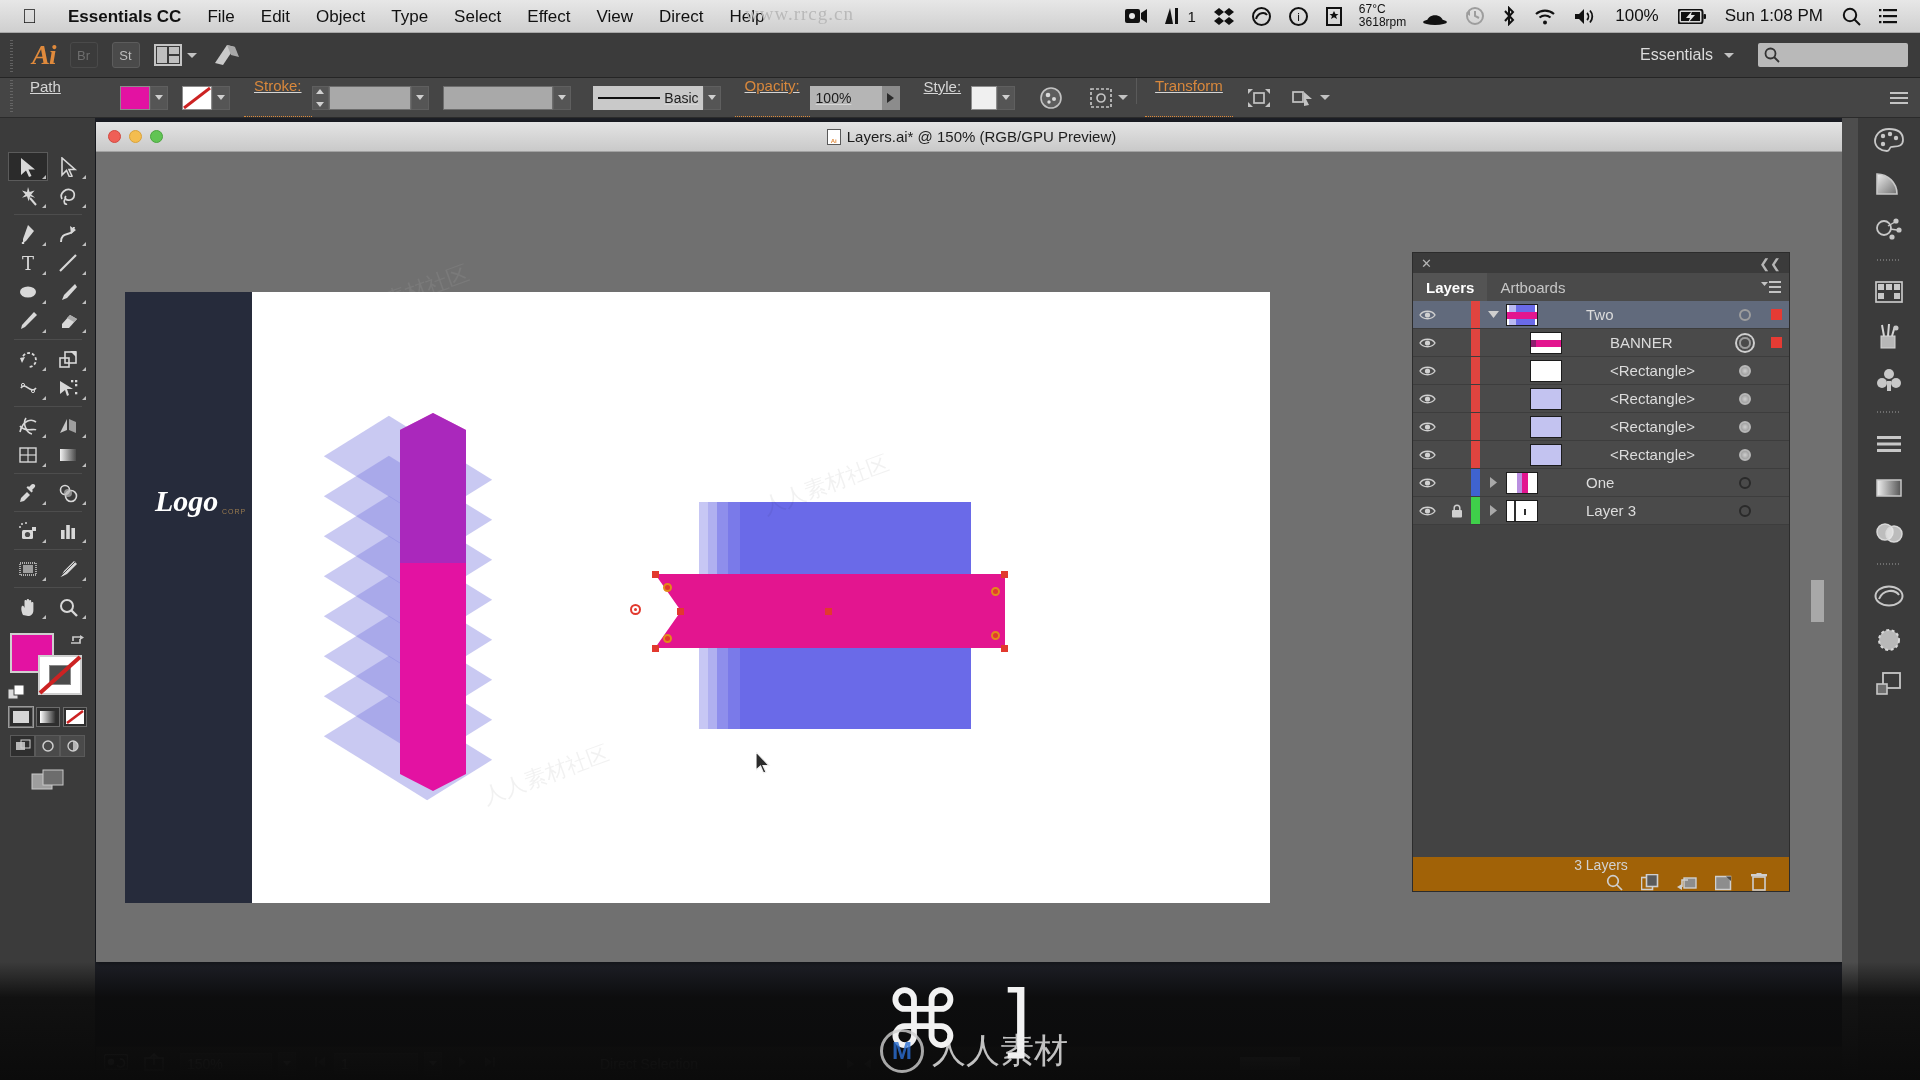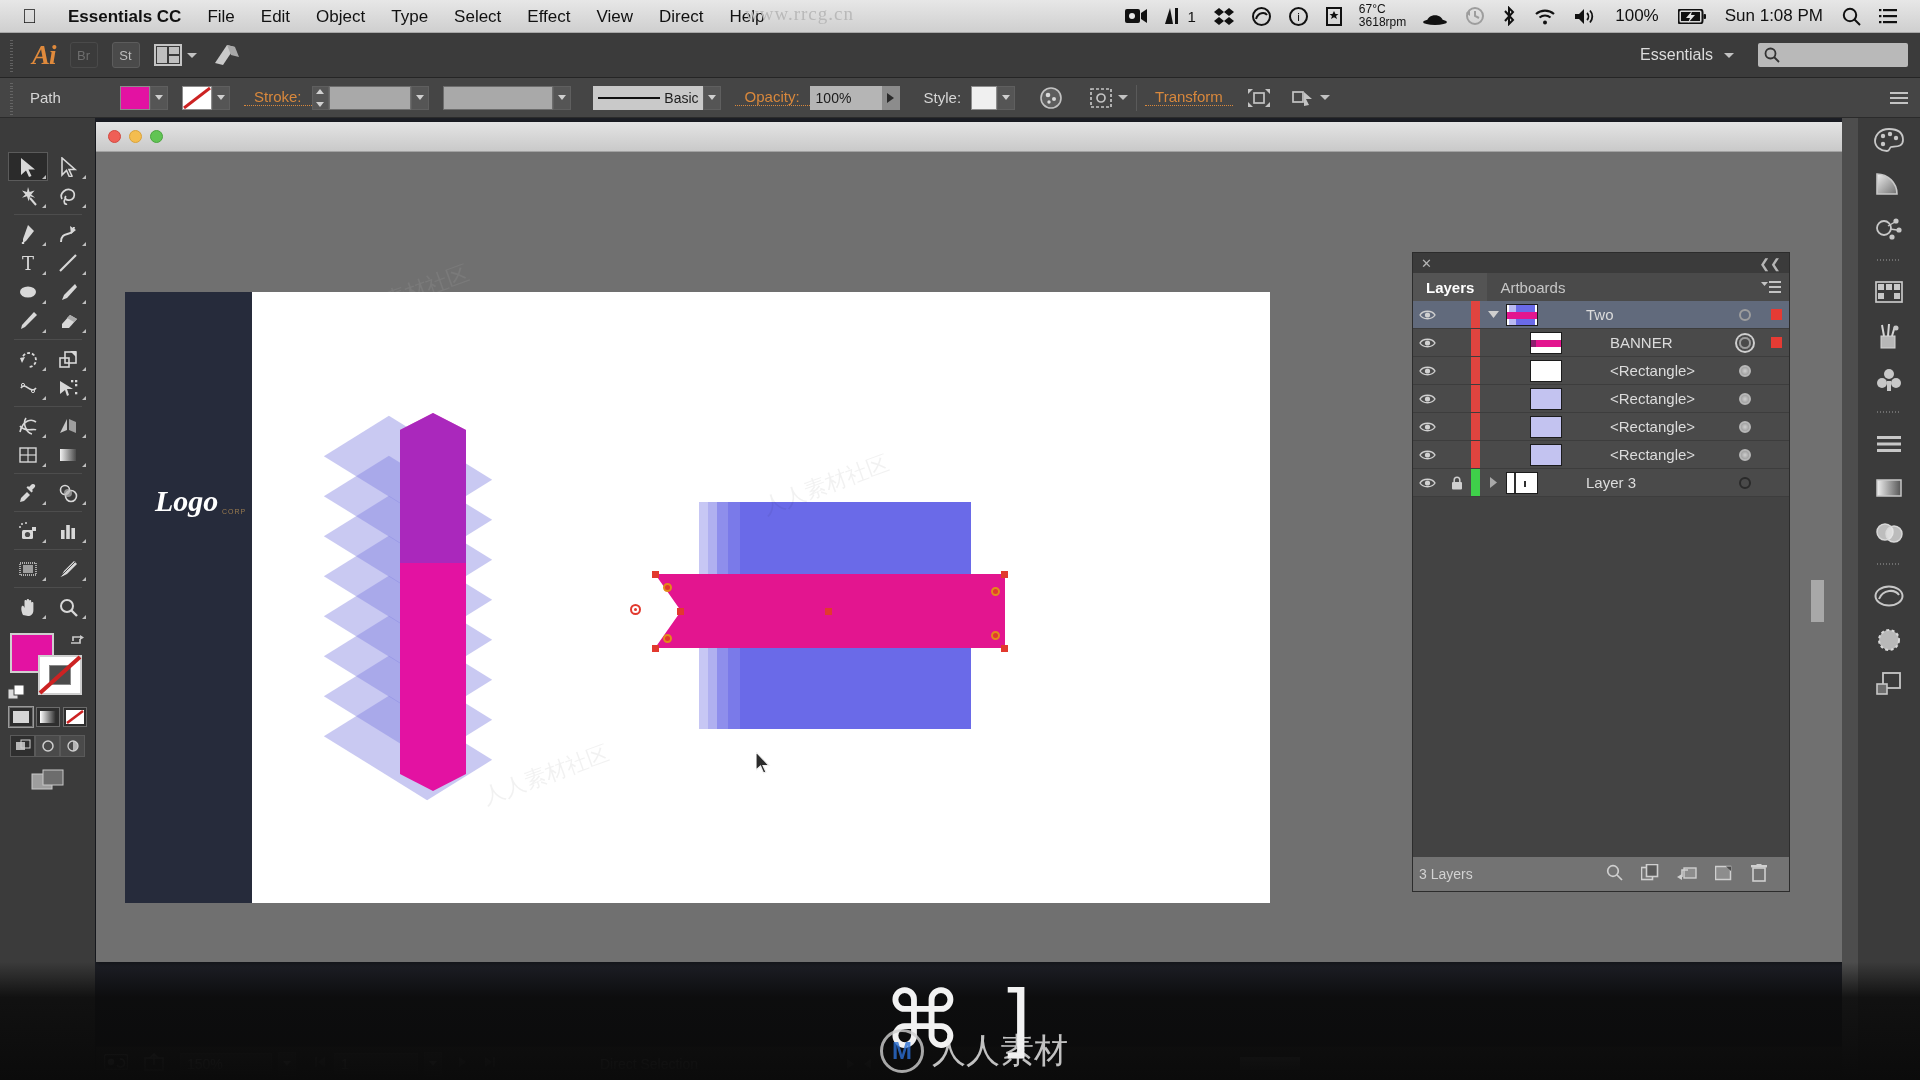--- a/index.html
+++ b/index.html
@@ -50,21 +50,21 @@
       border-top:5px solid #c2c2c2; margin-left:5px;}
   .ws-name{ color:#dcdcdc; font-size:16px; margin-left:auto; padding-right:4px;}
   .ws-wrap{display:flex;align-items:center;gap:2px;margin-left:auto;}
   .searchbox{ width:150px;height:24px;background:#b9b9b9;border-radius:2px;
       margin-left:22px;margin-right:12px;display:flex;align-items:center;padding-left:6px;}
 
   
   #ctrlbar{
     position:absolute; left:0; top:78px; width:1920px; height:40px;
     background:#454545; border-bottom:1px solid #2b2b2b;
-    display:flex; align-items:center; color:#d6d6d6; font-size:15px; z-index:50;
+    display:flex; color:#d6d6d6; font-size:15px; z-index:50;text-decoration:underline;
   }
   .cb-lbl{ padding:0 10px; }
   .cb-lbl.org{ color:#d9883c; border-bottom:1px dotted #d9883c; line-height:16px;}
   .swatch{ width:30px;height:24px;border:1px solid #8c8c8c;}
   .mini-arrow{ width:18px;height:24px;background:#555;border:1px solid #5f5f5f;
       display:flex;align-items:center;justify-content:center;}
   .mini-arrow i{ width:0;height:0;border-left:4px solid transparent;
       border-right:4px solid transparent;border-top:5px solid #cfcfcf;}
   .stepper{ width:17px;height:24px;display:flex;flex-direction:column;
       justify-content:space-between;background:#555;border:1px solid #5f5f5f;}
@@ -163,22 +163,22 @@
   .c-tri{ width:26px; display:flex;align-items:center;justify-content:center;}
   .c-th{ width:32px;height:22px; border:1px solid #1c1c1c; margin-right:8px; overflow:hidden;}
   .c-name{ flex:1; white-space:nowrap;margin-left:40px; }
   .c-tgt{ width:36px; display:flex;align-items:center;justify-content:center;}
   .c-sel{ width:26px; display:flex;align-items:center;justify-content:center;}
   .tgt-ring{ width:12px;height:12px;border-radius:50%;border:2px solid #9d9d9d;}
   .tgt-ring.dbl{ box-shadow:0 0 0 2px #4a4a4a, 0 0 0 4px #cfcfcf;}
   .tgt-ring.flat{ background:radial-gradient(#cfcfcf,#8e8e8e); border-color:#b7b7b7;}
   .tgt-ring.dark{ border-color:#2a2a2a; background:#4a4a4a;}
   .selsq{ width:11px;height:11px;background:#e53b34;}
-  .lp-bot{ position:absolute; left:0;right:0;bottom:0;height:34px;background:#737373;
-      display:flex;align-items:center;padding:0 6px;font-size:14px;color:#d2d2d2;}
+  .lp-bot{ position:absolute; left:0;right:0;bottom:0;height:34px;background:#a16207;
+      display:flex;align-items:center;padding:0 6px;font-size:14px;color:#d2d2d2;flex-direction:column;}
   .lp-bot .icons{ margin-left:auto;display:flex;gap:18px;align-items:center;padding-right:16px;}
 
   
   #dock{ position:absolute; right:0; top:118px; width:62px; bottom:0; background:#3b3b3b; z-index:44;}
   .dk{ height:44px; display:flex;align-items:center;justify-content:center; }
   .dk-sep{ height:14px; margin:3px 0;
       background-image:repeating-linear-gradient(90deg,#6e6e6e 0 1px,transparent 1px 3px);
       background-size:24px 2px;background-repeat:no-repeat;background-position:center;}
   #dockstrip{ position:absolute; right:62px; top:118px; width:16px; bottom:0; background:#4d4d4d; z-index:43;}
   .dsx{ position:absolute;right:64px;top:200px;width:6px;height:120px;background:#b5564e;}
@@ -765,20 +765,24 @@
   </div>
 </div>
 
 <div id="docwin">
   <div id="titlebar">
     <div class="tlights">
       <div class="tl r"></div>
       <div class="tl y"></div>
       <div class="tl g"></div>
     </div>
+    <div class="ttitle">
+      <span class="ai-mini">Ai</span>
+      <span>Layers.ai* @ 150% (RGB/GPU Preview)</span>
+    </div>
   </div>
 
   <div id="canvaswrap">
     <div id="artboard">
       <div id="navyPanel"></div>
       <div class="logo-txt">Logo</div>
       <div class="logo-sub">CORP</div>
 
       <div id="diamondStack" style="position: absolute; left: 218px; top: 130px; width: 200px; height: 350px;">
           <div class="dia" style="left:-8px;top:0px;background:rgba(126,126,225,0.42)"></div>
@@ -979,20 +983,46 @@
         </div>
         <div class="c-sel"></div>
       </div>
       <div class="lrow">
         <div class="c-eye">
           <svg width="17" height="12" viewBox="0 0 17 12">
             <path d="M1 6 C4 1,13 1,16 6 C13 11,4 11,1 6Z" fill="none" stroke="#d0d0d0" stroke-width="1.4"></path>
             <circle cx="8.5" cy="6" r="2.6" fill="#d0d0d0"></circle>
           </svg>
         </div>
+        <div class="c-lock"></div>
+        <div class="c-clr" style="background:#3f63d0"></div>
+        <div class="c-tri">
+          <svg width="9" height="11" viewBox="0 0 9 11">
+            <polygon points="1,0 8,5.5 1,11" fill="#a9a9a9"></polygon>
+          </svg>
+        </div>
+        <div class="c-th">
+          <div style="width:100%;height:100%;background:#fff;position:relative">
+            <div style="position:absolute;left:10px;top:0;width:5px;height:100%;background:#b98fe0"></div>
+            <div style="position:absolute;left:15px;top:0;width:6px;height:100%;background:#e3158f"></div>
+          </div>
+        </div>
+        <div class="c-name">One</div>
+        <div class="c-tgt">
+          <div class="tgt-ring dark"></div>
+        </div>
+        <div class="c-sel"></div>
+      </div>
+      <div class="lrow">
+        <div class="c-eye">
+          <svg width="17" height="12" viewBox="0 0 17 12">
+            <path d="M1 6 C4 1,13 1,16 6 C13 11,4 11,1 6Z" fill="none" stroke="#d0d0d0" stroke-width="1.4"></path>
+            <circle cx="8.5" cy="6" r="2.6" fill="#d0d0d0"></circle>
+          </svg>
+        </div>
         <div class="c-lock">
           <svg width="12" height="14" viewBox="0 0 12 14">
             <rect x="1" y="6" width="10" height="7.5" rx="1" fill="#cfcfcf"></rect>
             <path d="M3.2 6 V4 a2.8 2.8 0 0 1 5.6 0 V6" fill="none" stroke="#cfcfcf" stroke-width="1.5"></path>
           </svg>
         </div>
         <div class="c-clr" style="background:#3fd04a"></div>
         <div class="c-tri">
           <svg width="9" height="11" viewBox="0 0 9 11">
             <polygon points="1,0 8,5.5 1,11" fill="#a9a9a9"></polygon>

